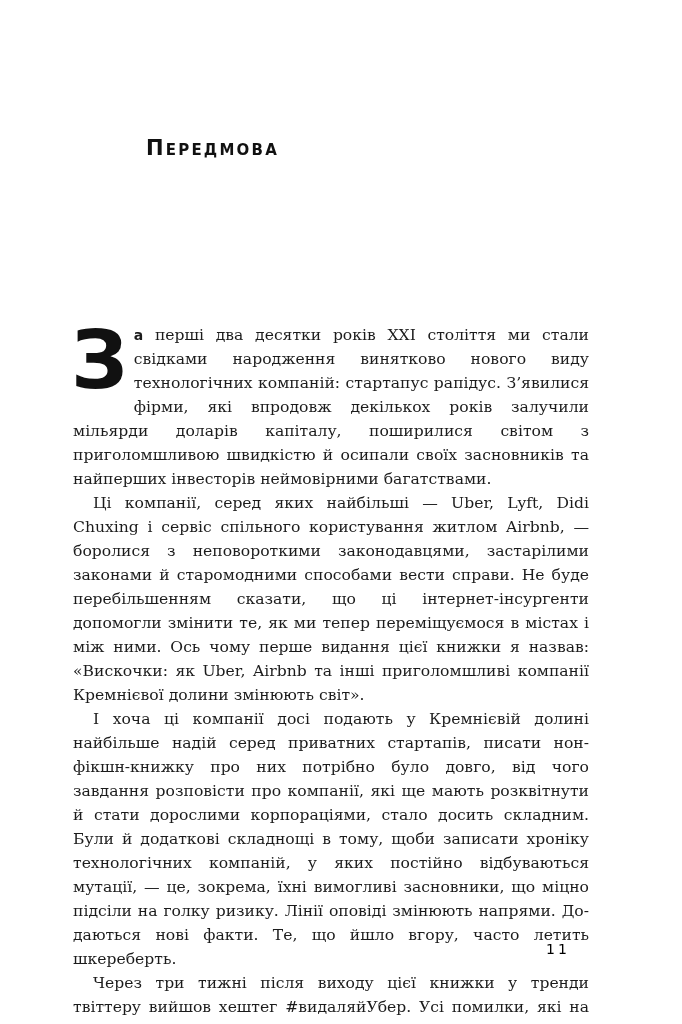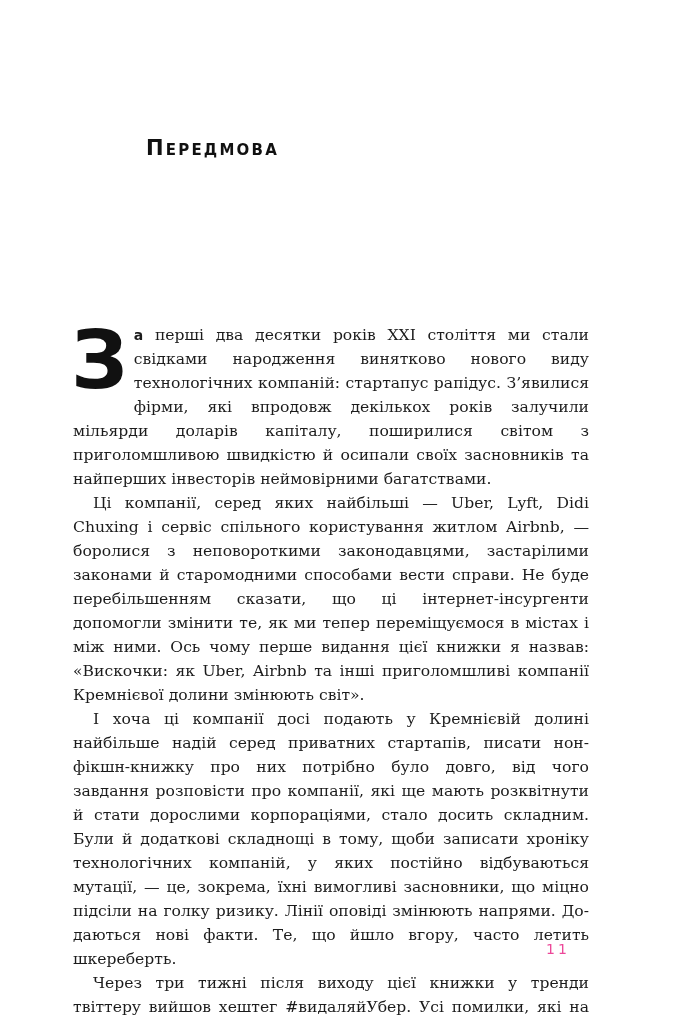--- a/index.html
+++ b/index.html
@@ -68,21 +68,21 @@
       font-weight: bold;
       font-size: 14px;
     }
     .page-number {
       position: absolute;
       left: 546px;
       top: 941px;
       font-family: "DejaVu Sans", sans-serif;
       font-size: 14px;
       letter-spacing: 3px;
-      color: #ec4899;
+      color: #000000;
     }
   </style>
 </head>
 <body>
 
 <div class="page">
 
   <h1 class="chapter-title">Передмова</h1>
 
   <div class="body-text">

